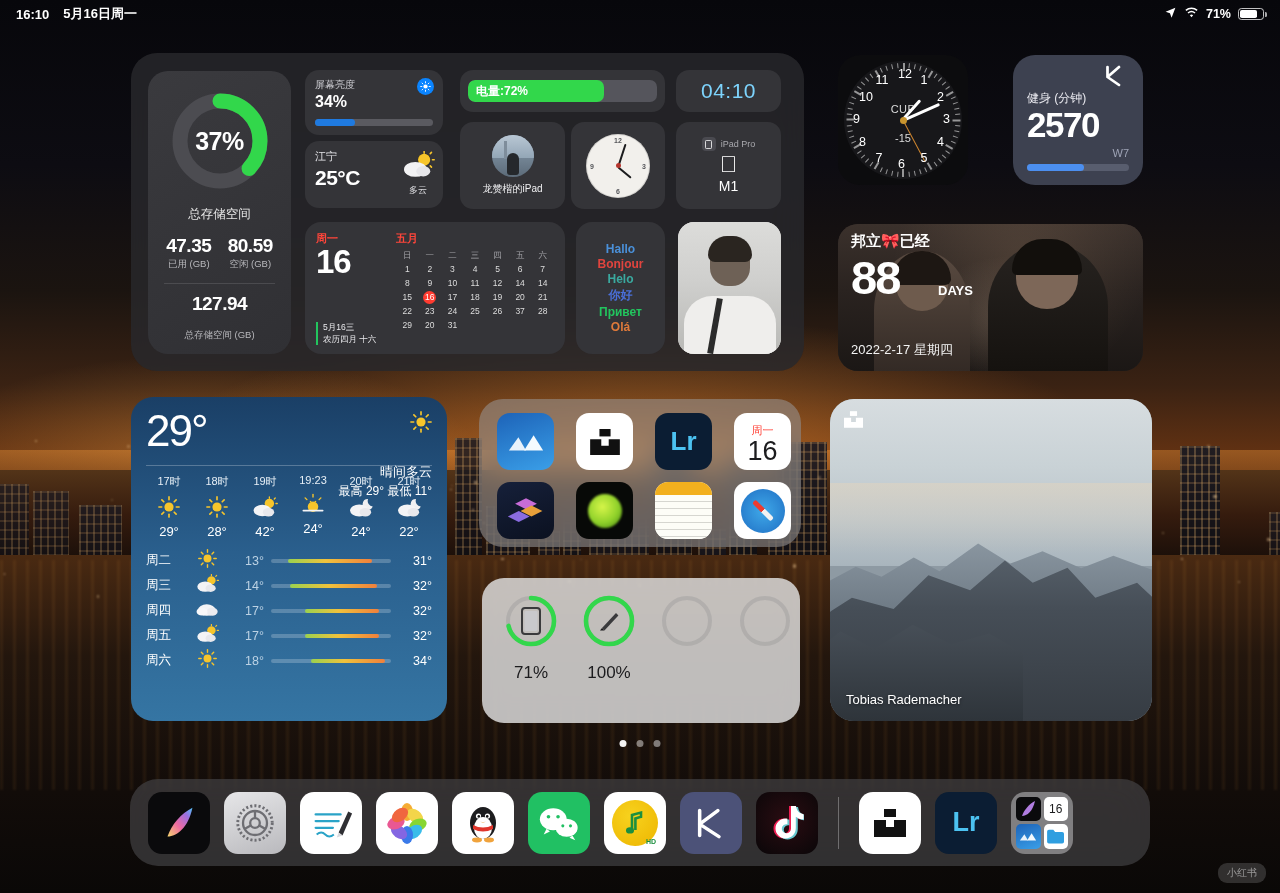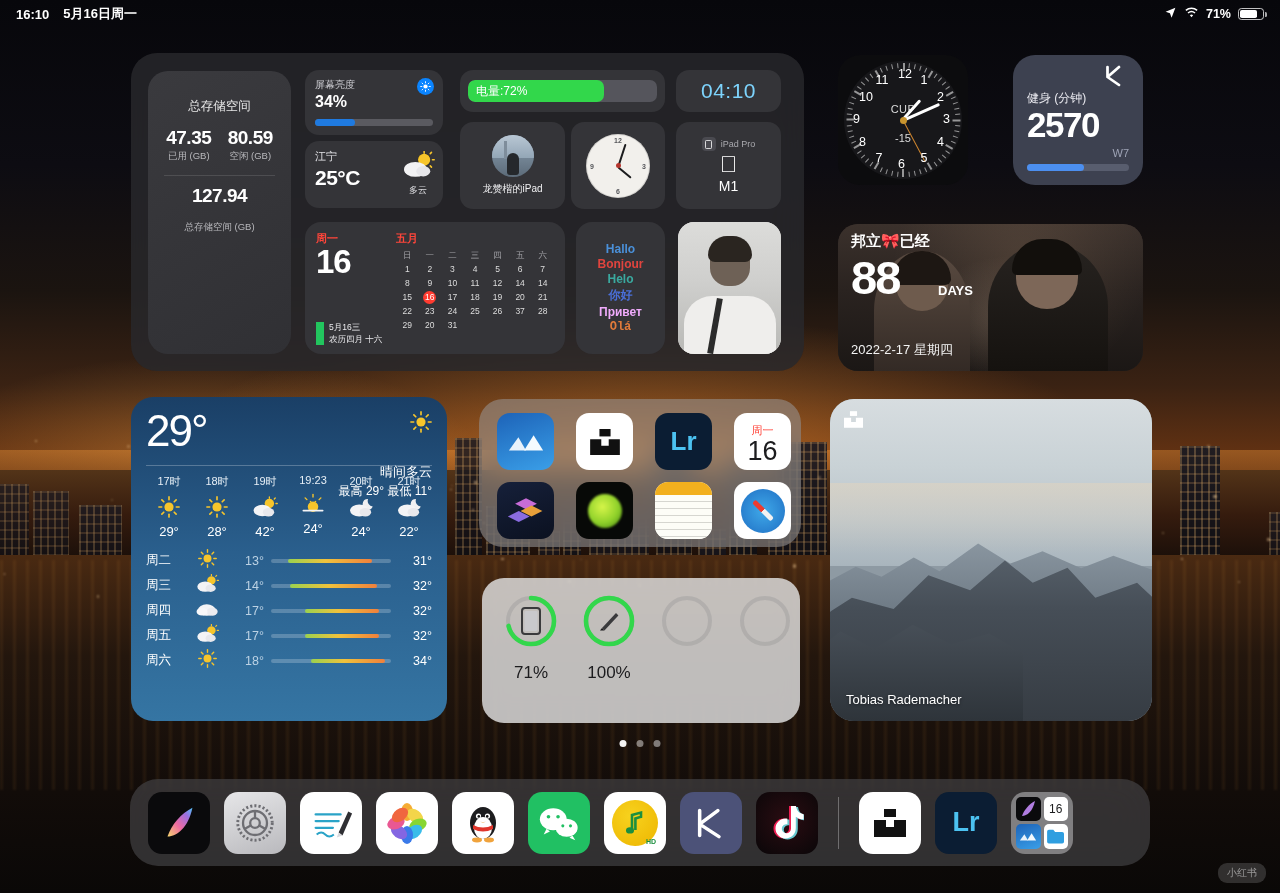--- a/index.html
+++ b/index.html
@@ -102,21 +102,21 @@
   .ws-temp { font-size:21px; font-weight:700; margin-top:2px; letter-spacing:-.5px; }
   .ws-right { position:absolute; right:7px; top:10px; text-align:center; }
   .ws-cond { font-size:9px; color:#d8d8dc; margin-top:1px; }
 
   
   #battery-bar-widget { position:absolute; left:460px; top:70px; width:205px; height:42px; border-radius:13px;
     background:#343438; display:flex; align-items:center; padding:0 8px; }
   .bb-track { flex:1; height:22px; border-radius:7px; background:#55555c; position:relative; overflow:hidden; }
   .bb-fill { position:absolute; left:0; top:0; bottom:0; width:72%; background:#32d74b; border-radius:7px;
     display:flex; align-items:center; padding-left:8px; }
-  .bb-text { font-size:12px; font-weight:400; color:#fff; }
+  .bb-text { font-size:12px; font-weight:700; color:#fff; }
 
   
   #digital-clock { position:absolute; left:676px; top:70px; width:105px; height:42px; border-radius:13px;
     background:#343438; display:flex; align-items:center; justify-content:center; }
   #digital-clock span { font-size:21px; font-weight:500; color:#7dd3fc; letter-spacing:.5px; }
 
   
   #device-name-tile { position:absolute; left:460px; top:122px; width:105px; height:87px; border-radius:13px;
     background:#343438; display:flex; flex-direction:column; align-items:center; justify-content:center; gap:5px; }
   .avatar-circle { width:42px; height:42px; border-radius:50%; overflow:hidden; position:relative;
@@ -142,21 +142,21 @@
   .m1-badge { width:14px; height:14px; border-radius:4px; background:#4a4a50; display:flex; align-items:center; justify-content:center; }
   .m1-apple { font-size:23px; line-height:1; color:#fff; }
   .m1-label { font-size:14px; font-weight:500; }
 
   
   #calendar-widget { position:absolute; left:305px; top:222px; width:260px; height:132px; border-radius:16px;
     background:#343438; padding:9px 11px; color:#fff; display:flex; }
   .cal-left { width:76px; }
   .cal-dow { font-size:11px; color:#ff453a; font-weight:600; }
   .cal-daynum { font-size:33px; font-weight:600; line-height:1.05; margin-top:-1px; letter-spacing:-1px; }
-  .cal-lunar { position:absolute; left:11px; bottom:9px; border-left:8px solid #22c55e; padding-left:5px; }
+  .cal-lunar { position:absolute; left:11px; bottom:9px; border-left:2px solid #22c55e; padding-left:5px; }
   .cal-lunar div { font-size:8.5px; color:#e9e9ec; line-height:1.35; }
   .cal-right { flex:1; padding-left:4px; }
   .cal-month { font-size:11px; color:#ff453a; font-weight:600; margin-bottom:3px; }
   .cal-grid { display:grid; grid-template-columns:repeat(7,1fr); gap:1px 0; }
   .cal-grid div { text-align:center; font-size:8.5px; color:#ddd; height:13px; line-height:13px; }
   .cal-grid .hdr { color:#a3a3a8; font-size:8.5px; }
   .cal-today-dot { display:inline-block; width:13px; height:13px; line-height:13px; border-radius:50%;
     background:#ff3b30; color:#fff; }
 
   
@@ -434,20 +434,27 @@
     <span>71%</span>
     <span class="battery-shell">
         <i class="battery-fill"></i>
       </span>
   </div>
 </div>
 
 <div class="stack" style="left:131px; top:53px; width:673px; height:318px;"></div>
 
 <div id="storage-widget">
+  <div class="ring-wrap">
+    <svg width="104" height="104" viewBox="0 0 104 104">
+      <circle cx="52" cy="52" r="40" fill="none" stroke="#4c4c51" stroke-width="15"></circle>
+      <circle id="storage-arc" cx="52" cy="52" r="40" fill="none" stroke="#32d74b" stroke-width="15" stroke-linecap="round" transform="rotate(-90 52 52)" stroke-dasharray="92.99114254625788 251.32741228718345"></circle>
+    </svg>
+    <div class="ring-pct">37%</div>
+  </div>
   <div class="store-label">总存储空间</div>
   <div class="store-cols">
     <div>
       <div class="store-num">47.35</div>
       <div class="store-sub">已用 (GB)</div>
     </div>
     <div>
       <div class="store-num">80.59</div>
       <div class="store-sub">空闲 (GB)</div>
     </div>
@@ -600,22 +607,22 @@
         <div>31</div>
       </div>
   </div>
 </div>
 
 <div id="greeting-widget">
     <span style="color: rgb(74, 144, 217);">Hallo</span>
     <span style="color: rgb(224, 68, 62);">Bonjour</span>
     <span style="color: rgb(58, 169, 159);">Helo</span>
     <span style="color: rgb(74, 111, 217);">你好</span>
-    <span style="color: #f0abfc;">Привет</span>
-    <span style="color: rgb(224, 122, 58); font-family: Liberation Mono, monospace;">Olá</span>
+    <span style="color: #22c55e;">Привет</span>
+    <span style="color: rgb(224, 122, 58);">Olá</span>
   </div>
 
 <div id="portrait-tile">
   <div class="pt-bg"></div>
     <div class="pt-body"></div>
     <div class="pt-strap"></div>
   <div class="pt-head"></div>
     <div class="pt-hair"></div>
 </div>
 

